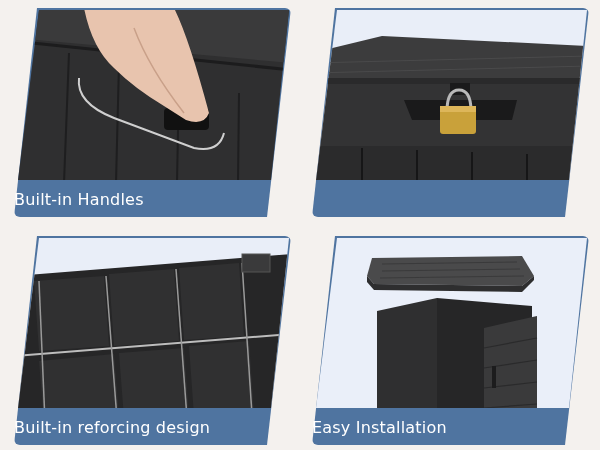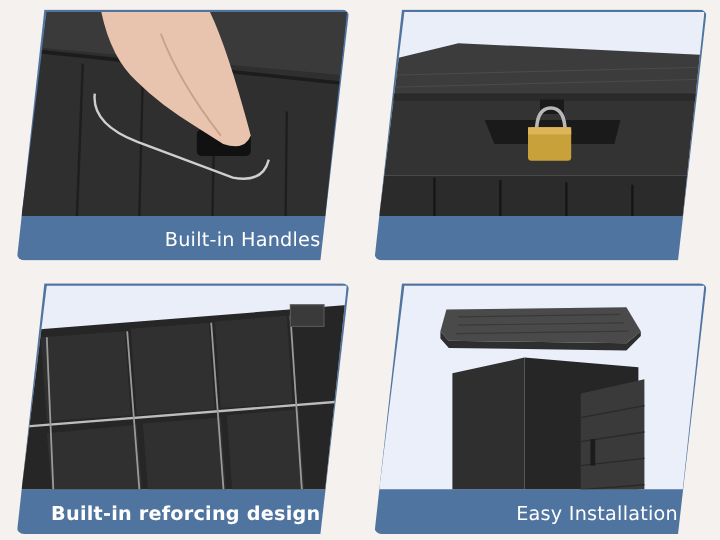--- a/index.html
+++ b/index.html
@@ -3,21 +3,21 @@
 <meta charset="utf-8">
 <style>
   html,body{margin:0;padding:0;}
   body{width:600px;height:450px;background:#f4f1ee;position:relative;overflow:hidden;font-family:"DejaVu Sans","Liberation Sans",sans-serif;}
   .panel{position:absolute;width:277px;height:209px;}
   .panel .frame{position:absolute;inset:0;background:#4f74a0;
     clip-path:polygon(23px 0,277px 0,253px 209px,0 209px);border-radius:6px;}
   .panel .photo{position:absolute;left:0;top:0;width:277px;height:209px;
     clip-path:polygon(25px 2px,275px 2px,257px 172px,4px 172px);overflow:hidden;}
   .panel .caption{position:absolute;left:0;right:24px;top:176px;height:32px;line-height:32px;
-    text-align:right;color:#ffffff;font-size:16px;letter-spacing:0.2px;}
+    text-align:left;color:#ffffff;font-size:16px;letter-spacing:0.2px;}
   svg{display:block;}
 </style>
 </head>
 <body>
 
 <div class="panel" style="left:14px;top:8px;">
   <div class="frame"></div>
   <div class="photo">
     <svg width="277" height="209" viewBox="0 0 277 209">
       <rect width="277" height="209" fill="#2f2f30"></rect>
@@ -59,21 +59,21 @@
       <g stroke="#161617" stroke-width="2">
         <line x1="50" y1="140" x2="50" y2="172"></line>
           <line x1="105" y1="142" x2="105" y2="172"></line>
         <line x1="160" y1="144" x2="160" y2="172"></line>
           <line x1="215" y1="146" x2="215" y2="172"></line>
       </g>
     </svg>
   </div>
 </div>
 
-<div class="panel" style="left:14px;top:236px;font-weight:bold;">
+<div class="panel" style="left:14px;top:236px;">
   <div class="frame"></div>
   <div class="photo">
     <svg width="277" height="209" viewBox="0 0 277 209">
       <rect width="277" height="209" fill="#e9eef8"></rect>
       <polygon points="0,40 277,18 277,209 0,209" fill="#262627"></polygon>
       <g fill="#303031">
         <polygon points="20,45 90,40 95,110 25,115"></polygon>
           <polygon points="95,38 160,33 165,105 100,110"></polygon>
         <polygon points="165,32 225,27 230,100 170,104"></polygon>
         <polygon points="25,125 100,118 105,180 30,185"></polygon>

